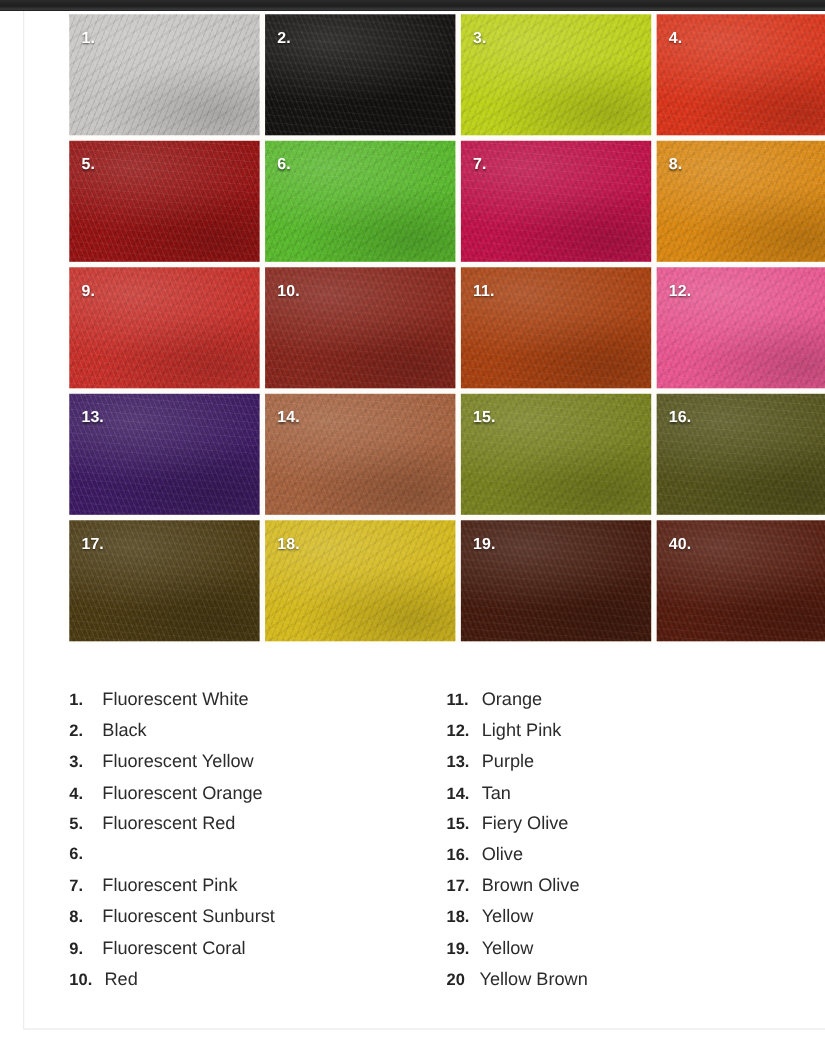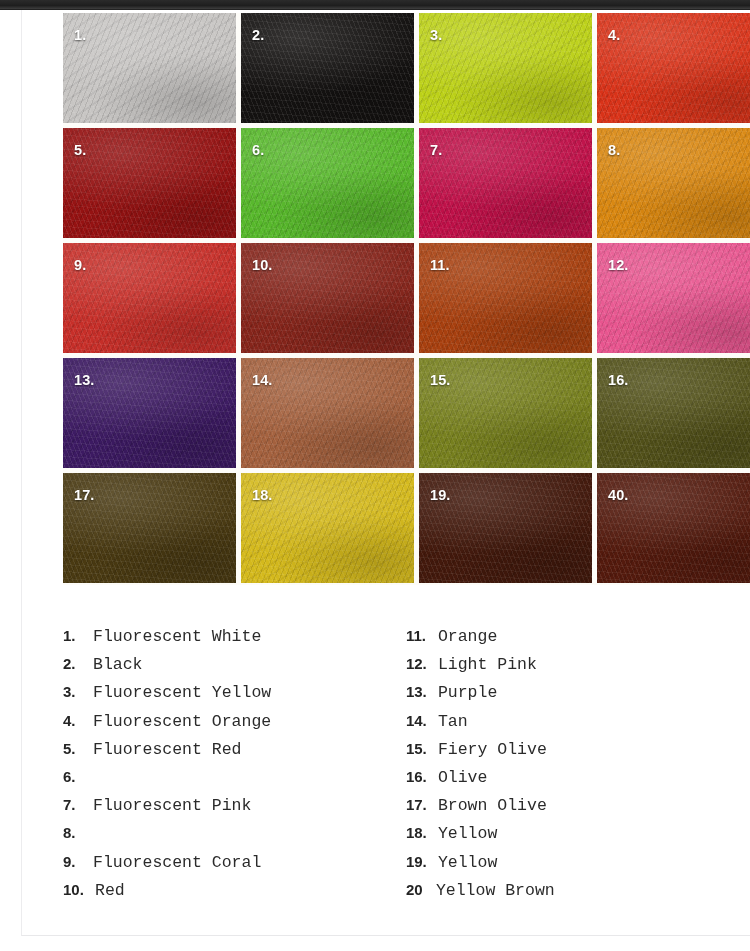--- a/index.html
+++ b/index.html
@@ -128,21 +128,20 @@
   }
   .legend-num.wide {
     width: 32px;
     flex: 0 0 32px;
   }
   .legend-label {
     font-size: 16.5px;
     font-weight: 400;
     color: #2b2b2b;
     white-space: nowrap;
-    font-family: Liberation Mono, monospace;
   }
 </style>
 </head>
 <body>
 
 <div id="page">
 
   <div id="top-edge"></div>
 
   <div id="sheet">
@@ -234,20 +233,21 @@
           </div>
           <div class="legend-item">
             <span class="legend-num">6.</span>
           </div>
           <div class="legend-item">
             <span class="legend-num">7.</span>
             <span class="legend-label">Fluorescent Pink</span>
           </div>
           <div class="legend-item">
             <span class="legend-num">8.</span>
+            <span class="legend-label">Fluorescent Sunburst</span>
           </div>
           <div class="legend-item">
             <span class="legend-num">9.</span>
             <span class="legend-label">Fluorescent Coral</span>
           </div>
           <div class="legend-item">
             <span class="legend-num wide">10.</span>
             <span class="legend-label">Red</span>
           </div>
         </div>

